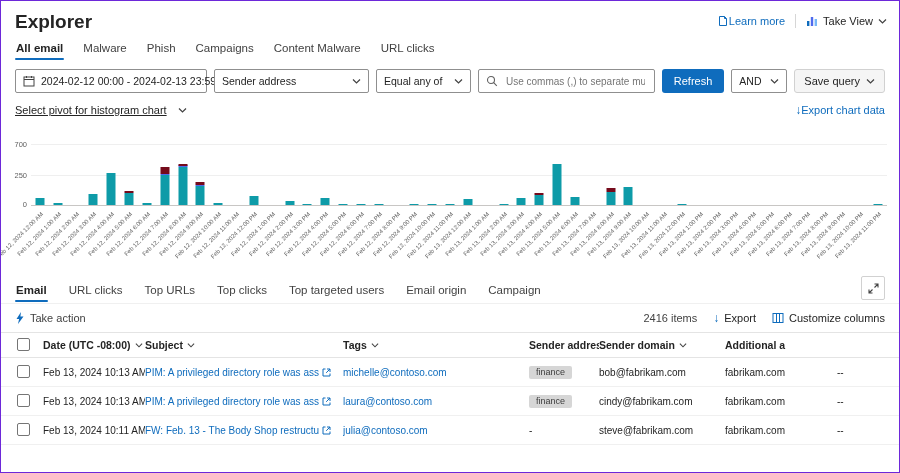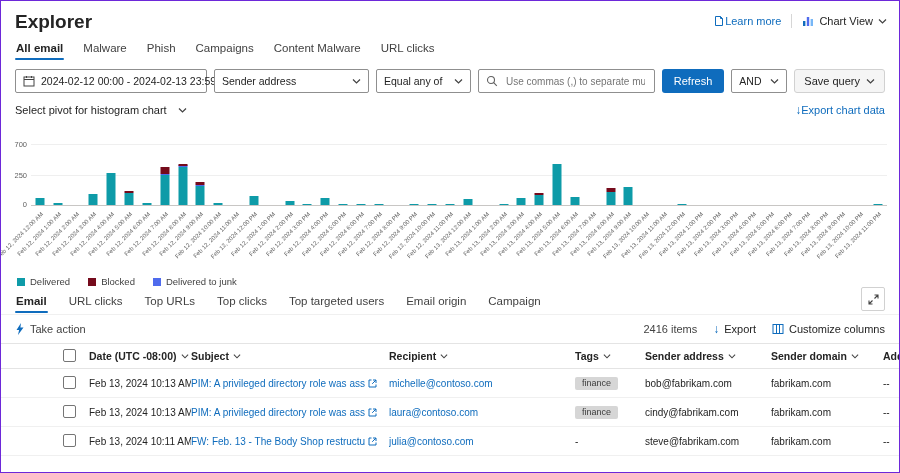--- a/index.html
+++ b/index.html
@@ -24,21 +24,21 @@
   .w-date { width: 192px; }
   .w-field { width: 155px; }
   .w-op { width: 95px; }
   .w-search { flex: 1; }
   .w-search input { border: none; outline: none; flex: 1; font-size: 10px; font-family: inherit; color: #242424; background: transparent; min-width: 0; }
   .w-and { width: 56px; }
   .btn-primary { height: 24px; background: #0f6cbd; color: #fff; border: none; border-radius: 3px; font-size: 11px; font-family: inherit; padding: 0 12px; cursor: pointer; flex: 0 0 auto; }
   .btn-secondary { height: 24px; background: #f5f5f5; border: 1px solid #d1d1d1; border-radius: 3px; font-size: 11px; font-family: inherit; display: inline-flex; align-items: center; gap: 6px; padding: 0 9px; cursor: pointer; flex: 0 0 auto; color: #242424; }
 
   .pivot-row { display: flex; justify-content: space-between; align-items: center; padding: 0 14px; margin-top: 11px; font-size: 11px; }
-  .pivot { display: inline-flex; align-items: center; gap: 11px; cursor: pointer; }
+  .pivot { display: inline-flex; align-items: center; gap: 11px; cursor: pointer; text-decoration: underline; }
   .arrow-glyph { color: #0f6cbd; font-size: 12px; line-height: 1; }
 
   .chart-wrap { margin: 28px 12px 0 30px; position: relative; }
   .plot { height: 62px; position: relative; border-bottom: 1px solid #c8c6c4; }
   .gridline { position: absolute; left: 0; right: 0; border-top: 1px solid #efefef; }
   .g-top { top: 0; } .g-mid { top: 50%; }
   .ytick { position: absolute; left: -28px; width: 24px; text-align: right; font-size: 7.5px; color: #616161; }
   .t-top { top: -4px; } .t-mid { top: calc(50% - 4px); } .t-bot { bottom: -4px; }
   .bar-seg { position: absolute; width: 9px; transform: translateX(-50%); }
   .xlabels { position: relative; height: 70px; }
@@ -49,21 +49,21 @@
   .lg-swatch { width: 8px; height: 8px; display: inline-block; background: #999; }
 
   .results-tabs { display: flex; gap: 20px; padding: 0 14px; font-size: 11.5px; color: #424242; align-items: flex-end; border-bottom: 1px solid #f0f0f0; }
   .expand-box { margin-left: auto; width: 24px; height: 24px; border: 1px solid #d1d1d1; border-radius: 2px; display: flex; align-items: center; justify-content: center; margin-bottom: 3px; cursor: pointer; }
 
   .toolbar { display: flex; align-items: center; padding: 0 14px; height: 28px; font-size: 11px; color: #424242; }
   .taction { display: inline-flex; align-items: center; gap: 5px; cursor: pointer; }
   .tright { margin-left: auto; display: inline-flex; align-items: center; gap: 16px; }
   .tbtn { display: inline-flex; align-items: center; gap: 5px; cursor: pointer; color: #242424; }
 
-  .tbl-header, .tbl-row { display: grid; grid-template-columns: 42px 102px 198px 186px 70px 126px 112px 1fr; align-items: center; padding-left: 46px; }
+  .tbl-header, .tbl-row { display: grid; grid-template-columns: 42px 102px 198px 186px 70px 126px 112px 1fr; align-items: center; }
   .tbl-header { height: 26px; border-top: 1px solid #e4e4e4; border-bottom: 1px solid #e4e4e4; font-size: 10.5px; font-weight: 700; }
   .hcell { display: inline-flex; align-items: center; gap: 4px; overflow: hidden; white-space: nowrap; cursor: pointer; padding-right: 6px; }
   .tbl-row { height: 29px; border-bottom: 1px solid #f0f0f0; font-size: 10px; }
   .cell { overflow: hidden; white-space: nowrap; padding-right: 6px; }
   .chk { width: 13px; height: 13px; border: 1px solid #757575; border-radius: 2px; background: #fff; display: inline-block; margin-left: 16px; cursor: pointer; }
   .slink { color: #0f6cbd; cursor: pointer; }
   .subjwrap { display: inline-flex; align-items: center; gap: 3px; max-width: 100%; }
   .strunc { display: inline-block; max-width: 174px; overflow: hidden; white-space: nowrap; }
   .badge { background: #d6d6d6; color: #3d3d3d; border-radius: 2px; padding: 1.5px 7px; font-size: 9px; display: inline-block; }
   svg { flex: 0 0 auto; }
@@ -83,21 +83,21 @@
           </svg>
         <span>Learn more</span>
       </span>
       <span class="vdiv"></span>
       <span class="chart-view">
         <svg width="12" height="12" viewBox="0 0 12 12">
             <rect x="1" y="6" width="2.4" height="5" fill="#0f6cbd"></rect>
             <rect x="4.8" y="2" width="2.4" height="9" fill="#4f6bed"></rect>
             <rect x="8.6" y="4" width="2.4" height="7" fill="#77b7f7"></rect>
           </svg>
-        <span>Chart View</span>
+        <span>Take View</span>
         <svg class="chev" width="9" height="5" viewBox="0 0 9 5">
             <path d="M1 .5 4.5 4 8 .5" fill="none" stroke="#424242" stroke-width="1.2"></path>
           </svg>
       </span>
     </div>
   </div>
 
   <div class="tabs">
     <div class="tab active">All email</div>
     <div class="tab">Malware</div>
@@ -259,34 +259,20 @@
         <span class="xlabel" style="left: calc(86.4583% - 100px);">Feb 13, 2024 5:00 PM</span>
         <span class="xlabel" style="left: calc(88.5417% - 100px);">Feb 13, 2024 6:00 PM</span>
         <span class="xlabel" style="left: calc(90.625% - 100px);">Feb 13, 2024 7:00 PM</span>
         <span class="xlabel" style="left: calc(92.7083% - 100px);">Feb 13, 2024 8:00 PM</span>
         <span class="xlabel" style="left: calc(94.7917% - 100px);">Feb 13, 2024 9:00 PM</span>
         <span class="xlabel" style="left: calc(96.875% - 100px);">Feb 13, 2024 10:00 PM</span>
         <span class="xlabel" style="left: calc(98.9583% - 100px);">Feb 13, 2024 11:00 PM</span>
       </div>
   </div>
 
-  <div class="legend">
-    <span class="lg-item">
-      <span class="lg-swatch" style="background: rgb(14, 155, 168);"></span>
-      <span>Delivered</span>
-    </span>
-    <span class="lg-item">
-      <span class="lg-swatch" style="background: rgb(117, 11, 28);"></span>
-      <span>Blocked</span>
-    </span>
-    <span class="lg-item">
-      <span class="lg-swatch" style="background: rgb(79, 107, 237);"></span>
-      <span>Delivered to junk</span>
-    </span>
-  </div>
 
   <div class="results-tabs">
     <div class="tab active">Email</div>
     <div class="tab">URL clicks</div>
     <div class="tab">Top URLs</div>
     <div class="tab">Top clicks</div>
     <div class="tab">Top targeted users</div>
     <div class="tab">Email origin</div>
     <div class="tab">Campaign</div>
     <div class="expand-box">
@@ -328,26 +314,20 @@
           <path d="M1 .5 4.5 4 8 .5" fill="none" stroke="#424242" stroke-width="1.2"></path>
         </svg>
     </div>
     <div class="hcell">
       <span>Subject</span>
       <svg class="chev" width="8" height="5" viewBox="0 0 9 5">
           <path d="M1 .5 4.5 4 8 .5" fill="none" stroke="#424242" stroke-width="1.2"></path>
         </svg>
     </div>
     <div class="hcell">
-      <span>Recipient</span>
-      <svg class="chev" width="8" height="5" viewBox="0 0 9 5">
-          <path d="M1 .5 4.5 4 8 .5" fill="none" stroke="#424242" stroke-width="1.2"></path>
-        </svg>
-    </div>
-    <div class="hcell">
       <span>Tags</span>
       <svg class="chev" width="8" height="5" viewBox="0 0 9 5">
           <path d="M1 .5 4.5 4 8 .5" fill="none" stroke="#424242" stroke-width="1.2"></path>
         </svg>
     </div>
     <div class="hcell">
       <span>Sender address</span>
       <svg class="chev" width="8" height="5" viewBox="0 0 9 5">
           <path d="M1 .5 4.5 4 8 .5" fill="none" stroke="#424242" stroke-width="1.2"></path>
         </svg>

